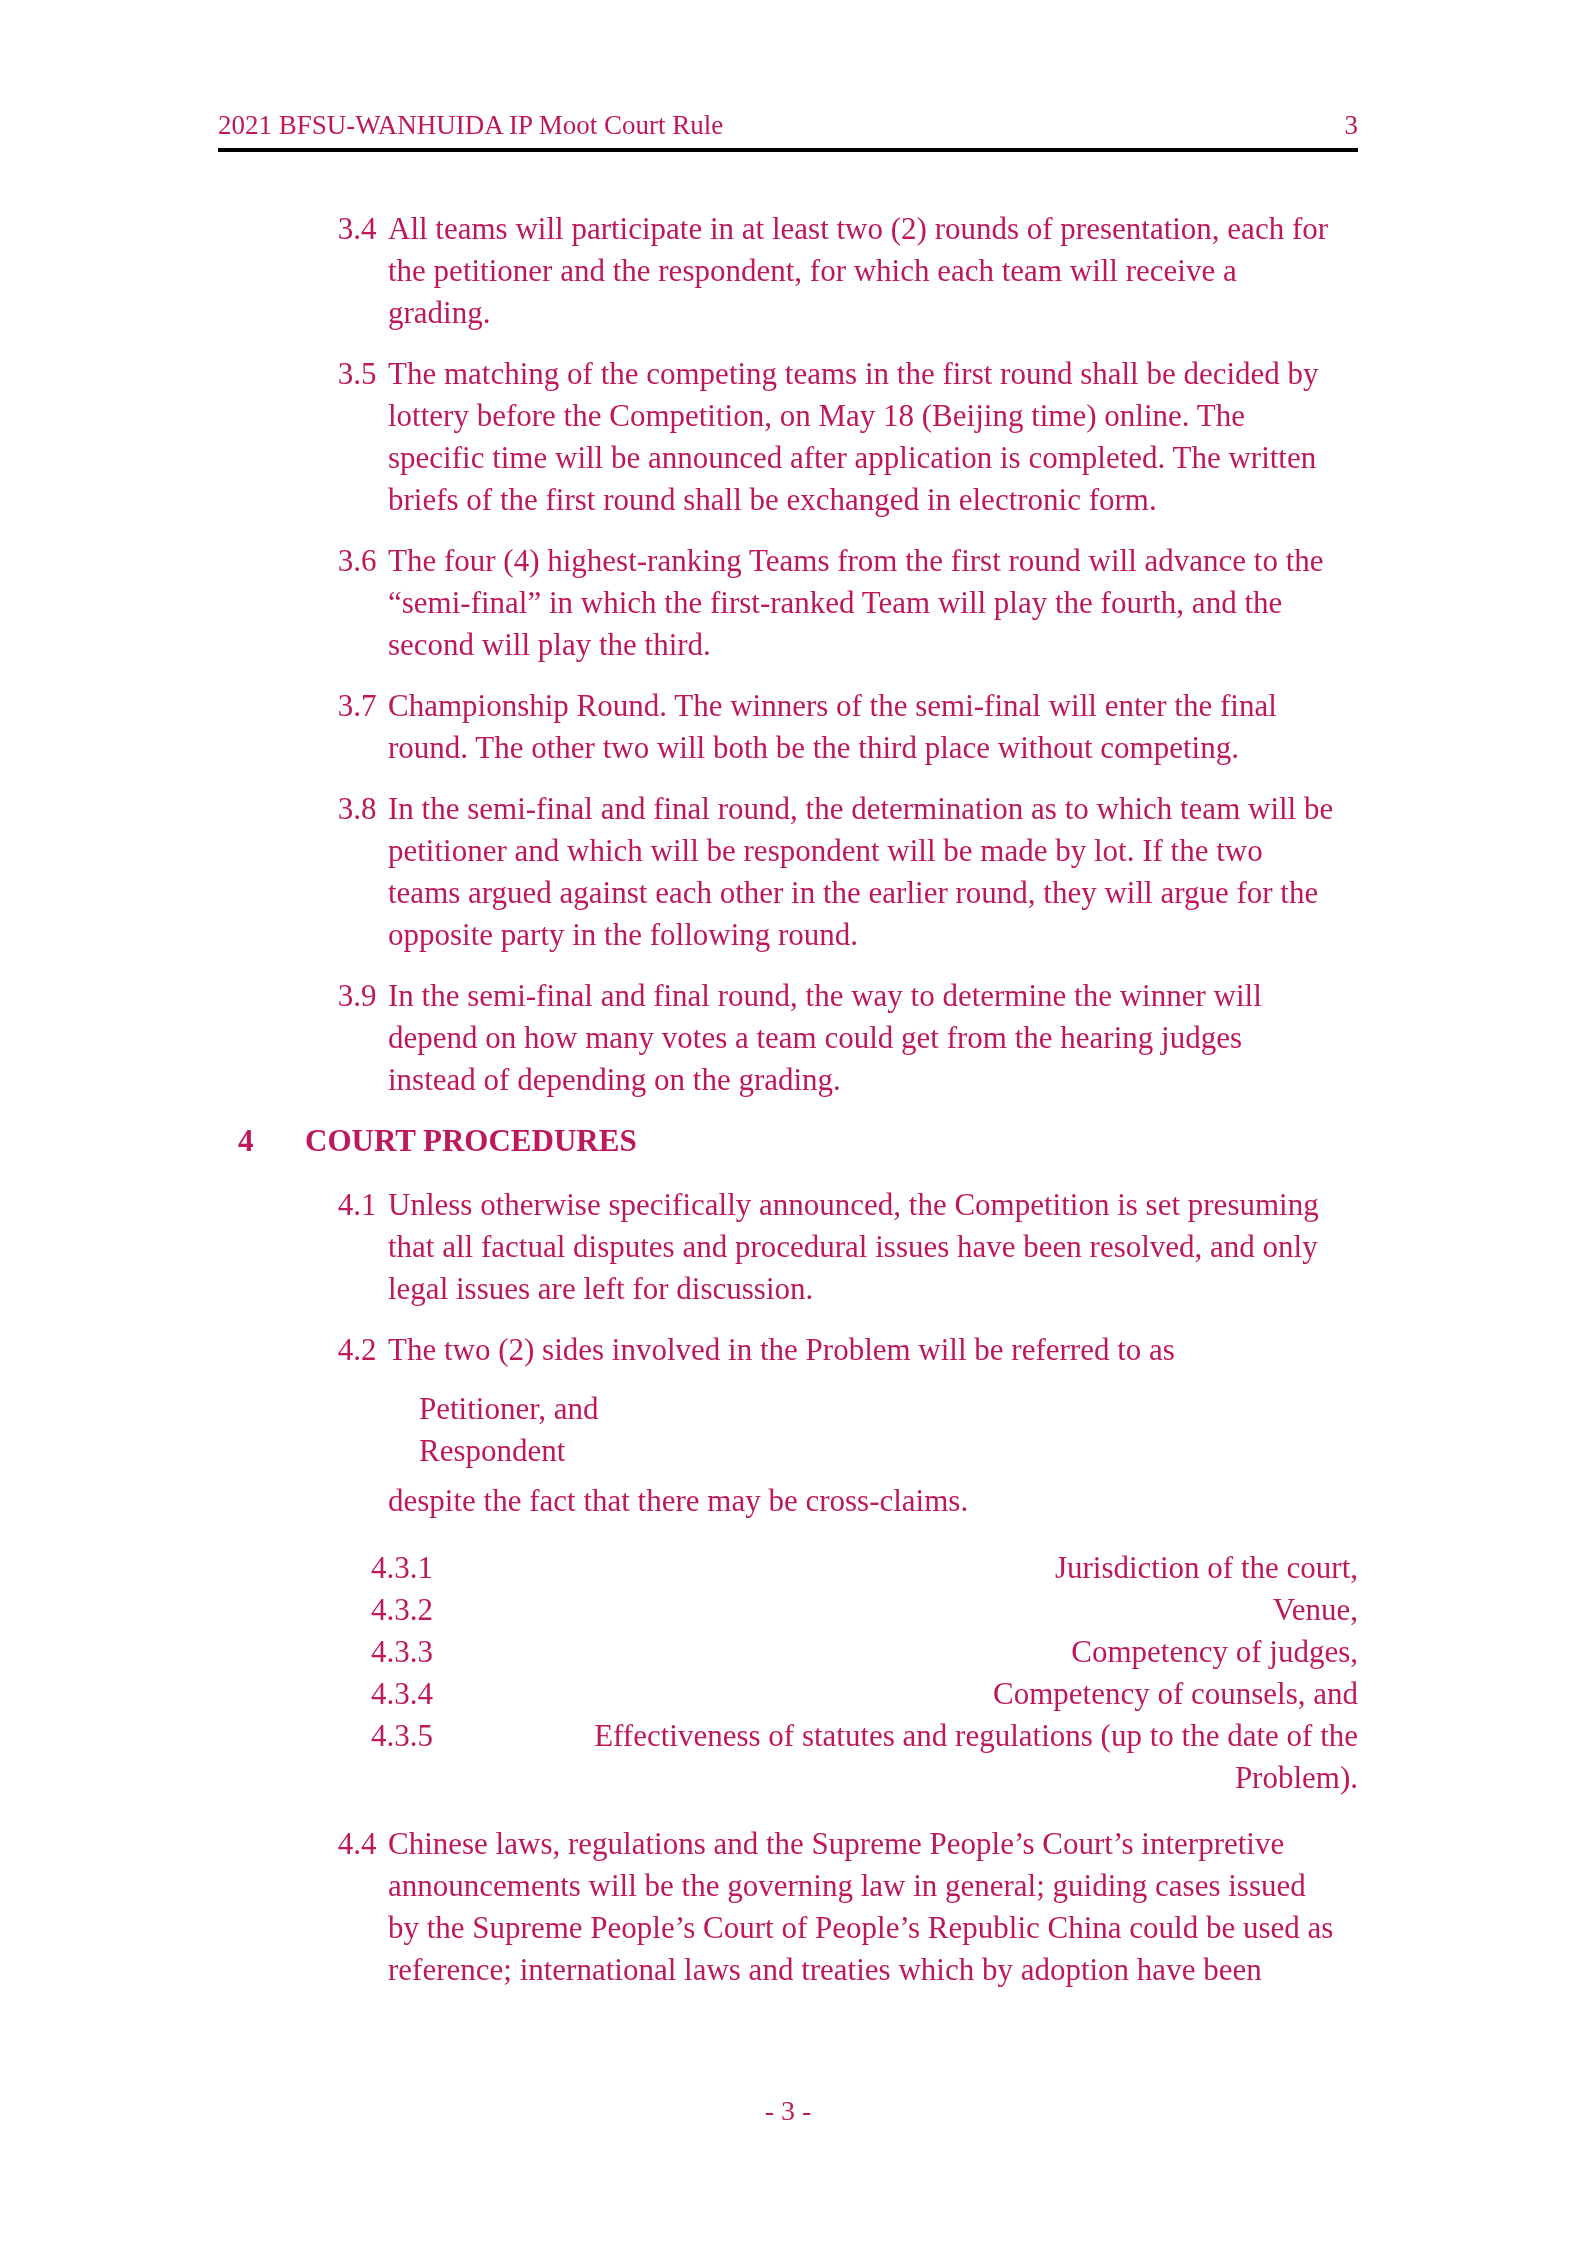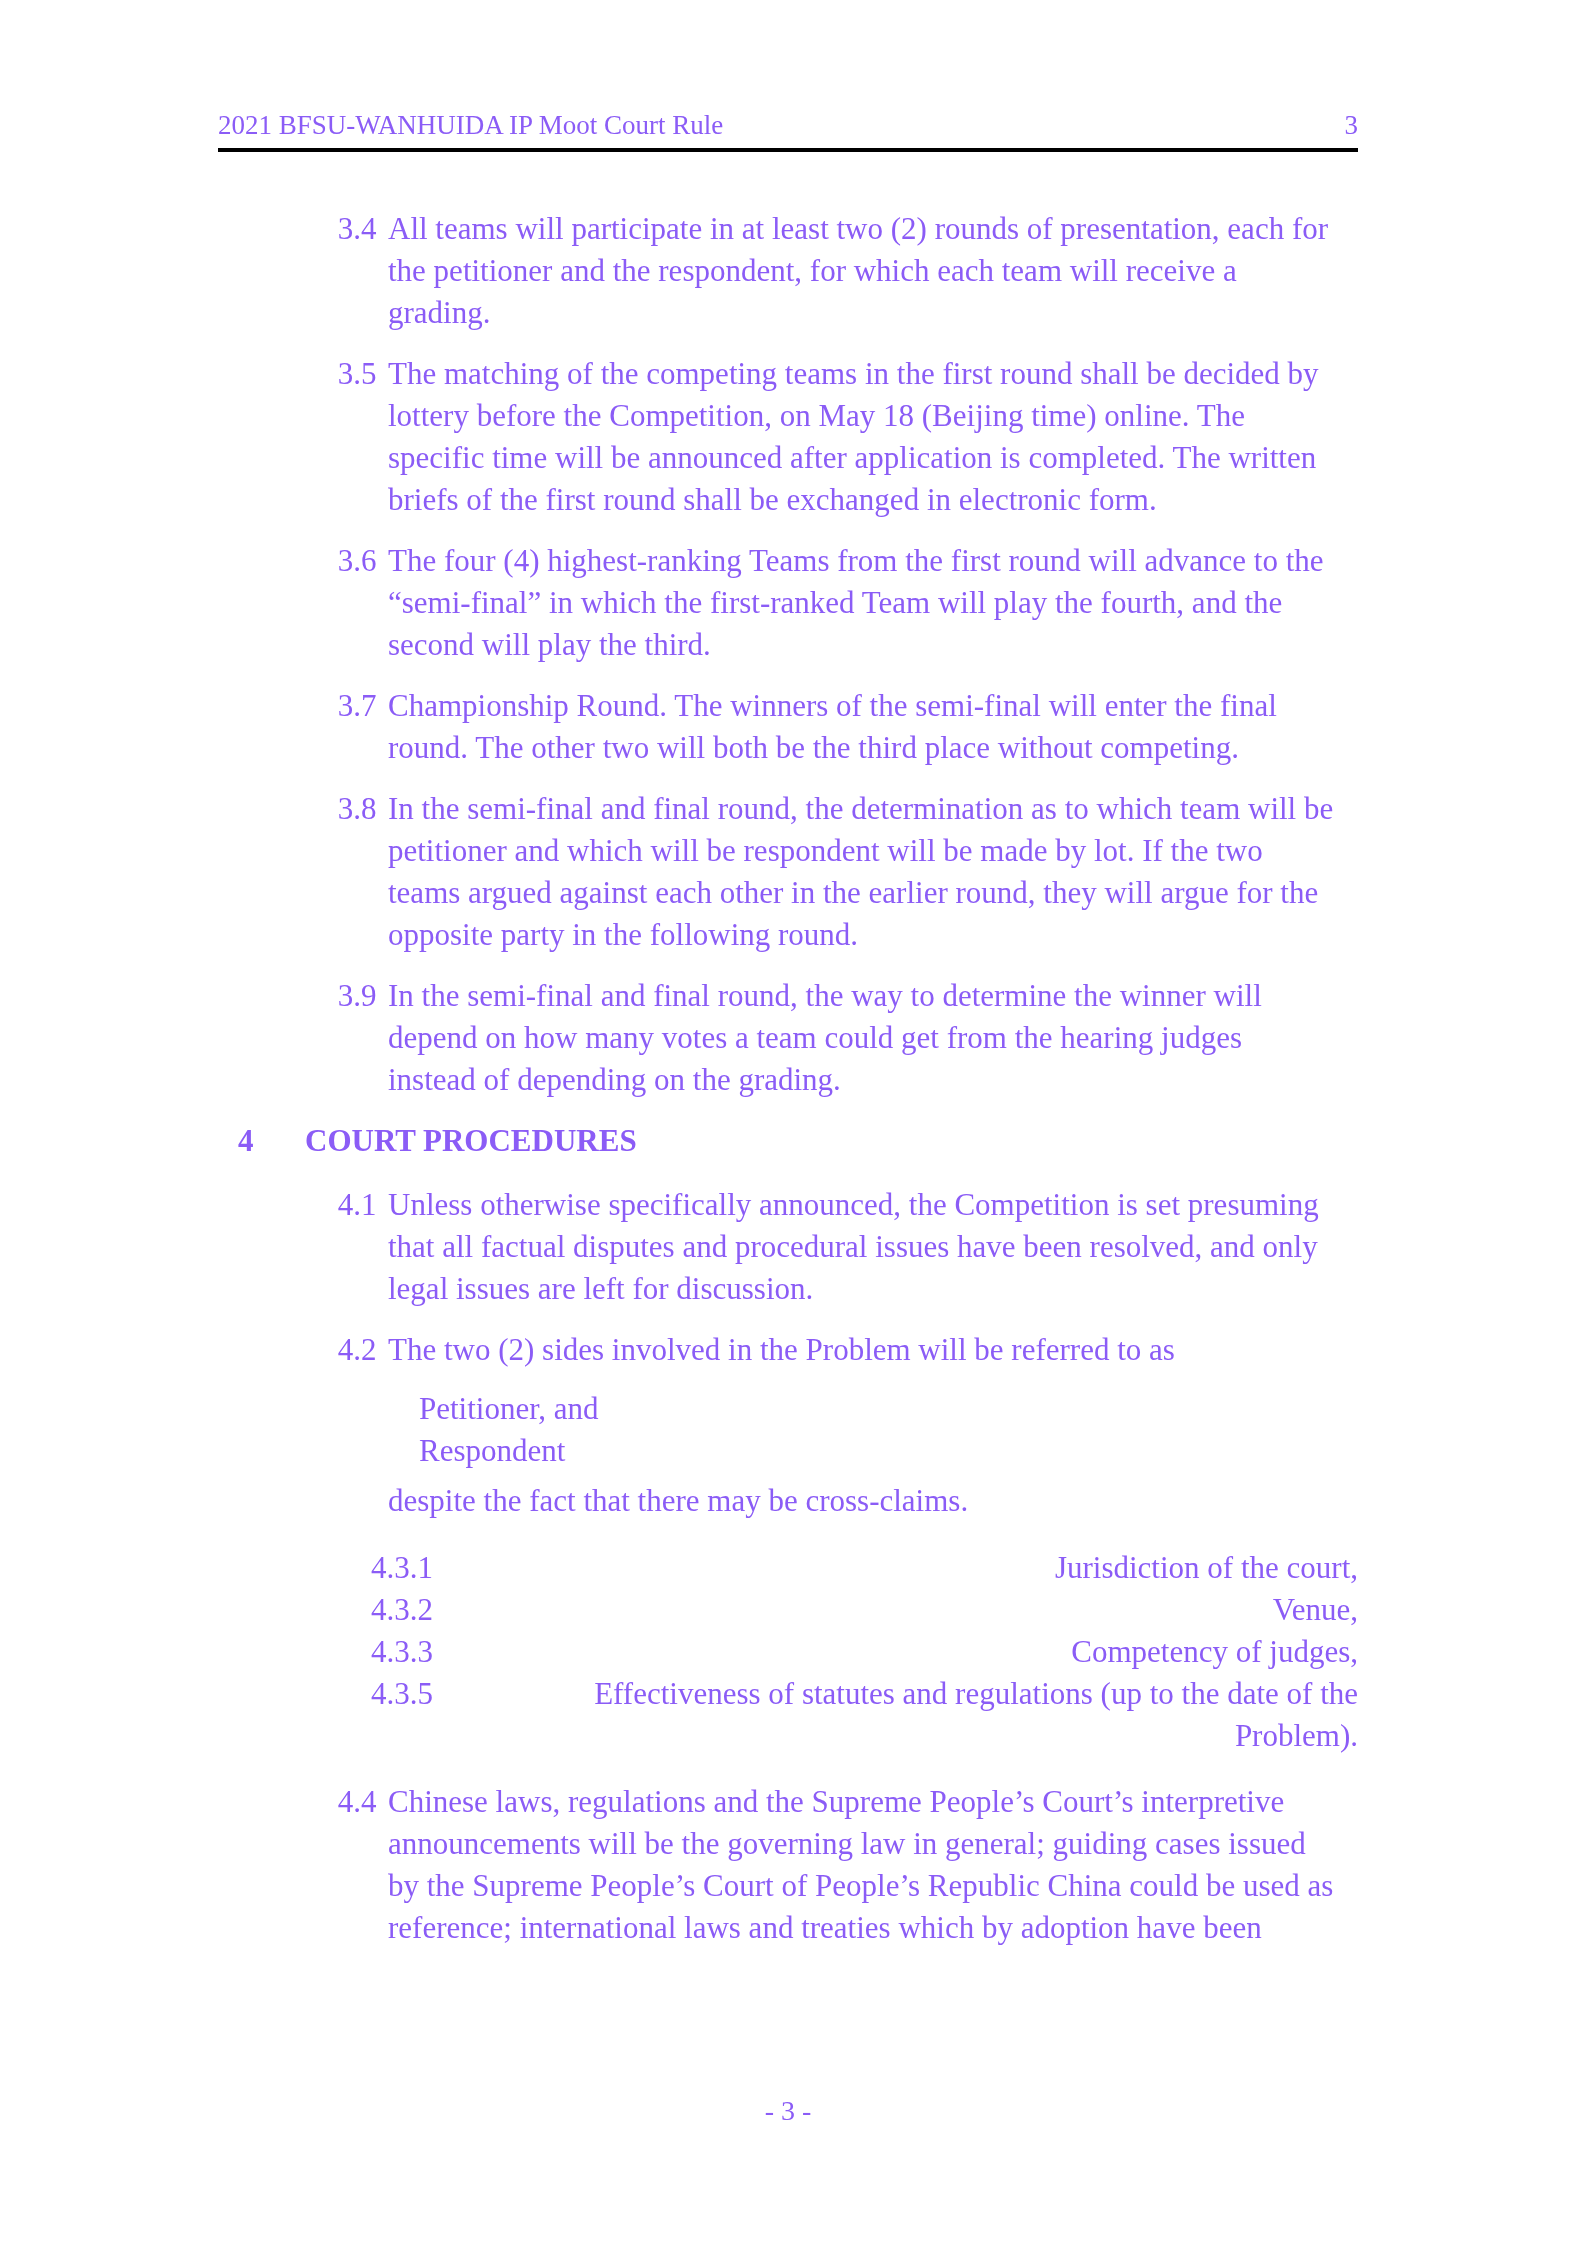--- a/index.html
+++ b/index.html
@@ -1,21 +1,21 @@
 <!DOCTYPE html>
 <html><head>
 <meta charset="utf-8">
 <style>
   html, body { margin: 0; padding: 0; background: #ffffff; }
   .page {
     position: relative;
     width: 1587px;
     height: 2245px;
     background: #ffffff;
-    color: #8b5cf6;
+    color: #be185d;
     font-family: "Liberation Serif", serif;
     overflow: hidden;
   }
   .content {
     position: absolute;
     left: 218px;
     top: 110px;
     width: 1140px;
   }
   .running-header {
@@ -167,20 +167,24 @@
         </div>
         <div class="sub-item">
           <span class="num">4.3.2</span>
           <div class="txt">Venue,</div>
         </div>
         <div class="sub-item">
           <span class="num">4.3.3</span>
           <div class="txt">Competency of judges,</div>
         </div>
         <div class="sub-item">
+          <span class="num">4.3.4</span>
+          <div class="txt">Competency of counsels, and</div>
+        </div>
+        <div class="sub-item">
           <span class="num">4.3.5</span>
           <div class="txt">Effectiveness of statutes and regulations (up to the date of the
 Problem).</div>
         </div>
       </div>
 
       <div class="item">
         <span class="num">4.4</span>
         <div class="txt">Chinese laws, regulations and the Supreme People’s Court’s interpretive
 announcements will be the governing law in general; guiding cases issued

